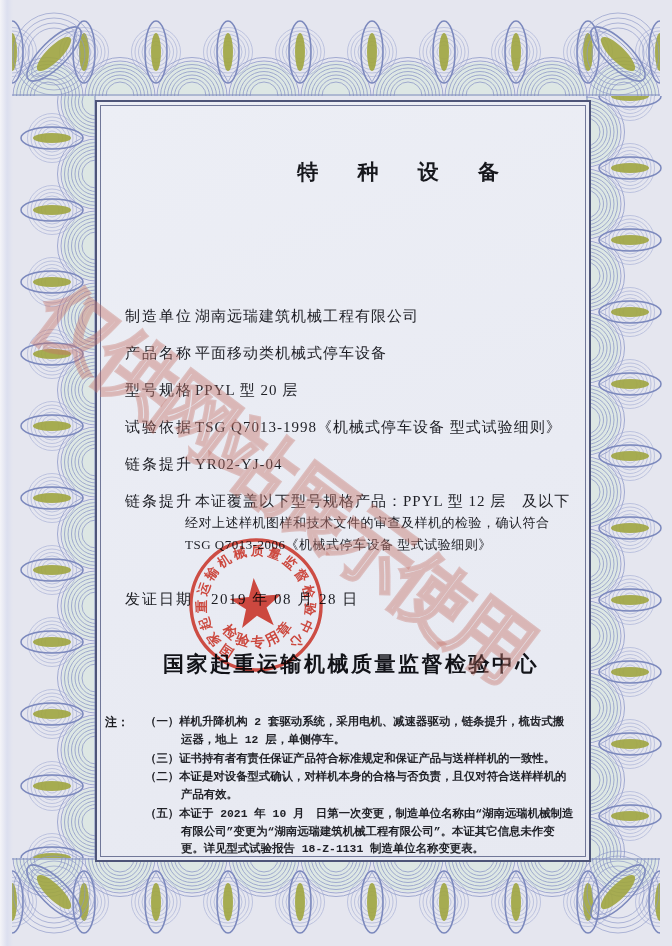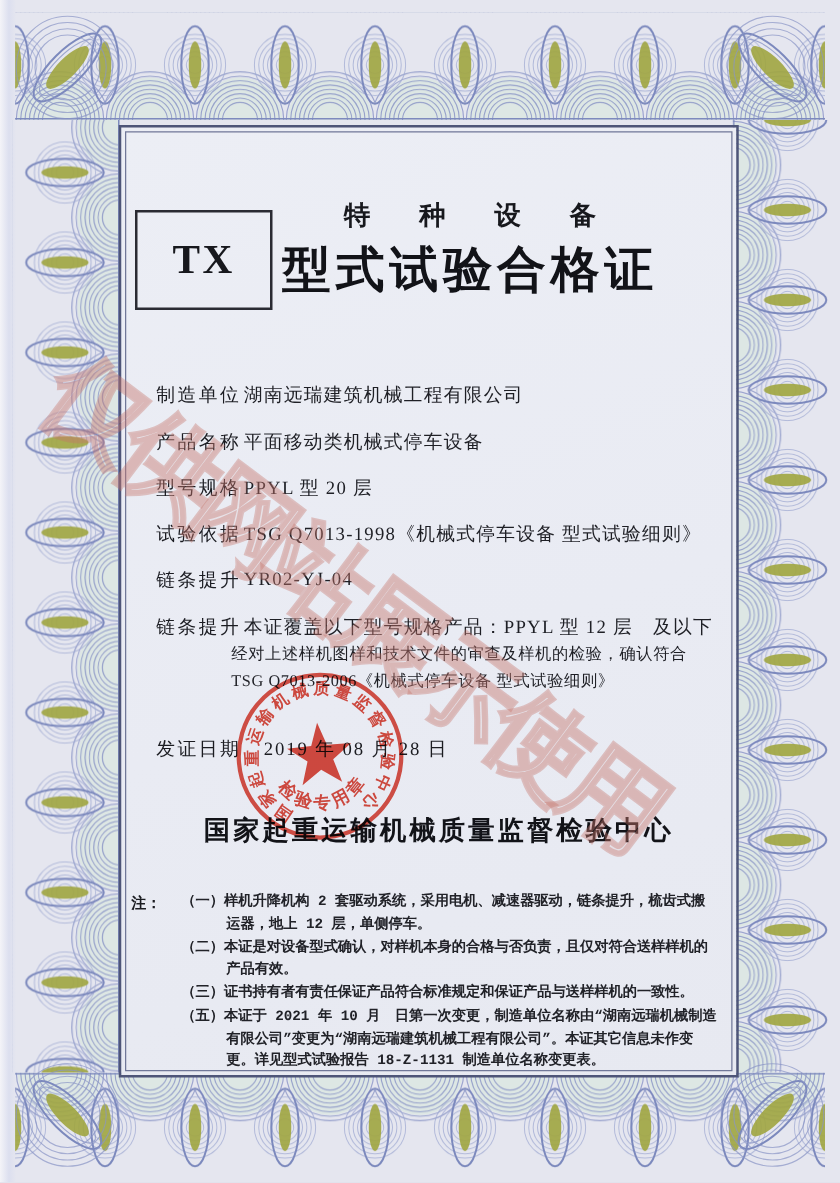--- a/index.html
+++ b/index.html
@@ -7,21 +7,21 @@
         font-family:"Liberation Serif","DejaVu Serif",serif;color:#1b1c21;}
   #border-svg{position:absolute;left:0;top:0;z-index:1;}
   
   #panel{position:absolute;left:95px;top:100px;width:492px;height:758px;z-index:2;
          background:linear-gradient(160deg,#eceef5 0%,#e9ebf3 55%,#e7e9f1 100%);
          border:2px solid #4e5578;outline:1px solid #707798;outline-offset:-6px;}
   
   .tx-box{position:absolute;left:11px;top:66px;width:106px;height:76px;border:2px solid #2a2b33;
           display:flex;align-items:center;justify-content:center;background:transparent;}
   .tx-box span{font-size:33px;font-weight:bold;letter-spacing:2px;color:#17181d;}
-  .title-area{position:absolute;left:88px;top:56px;width:382px;text-align:center;}
+  .title-area{position:absolute;left:110px;top:56px;width:382px;text-align:center;}
   .title-small{font-size:21px;font-weight:bold;letter-spacing:17px;margin-left:17px;color:#17181d;}
   .title-large{font-size:39px;font-weight:bold;letter-spacing:4px;margin-top:3px;color:#121318;}
   .cert-no{position:absolute;left:60px;top:158px;width:420px;text-align:center;
            font-size:15px;letter-spacing:1.5px;color:#23242a;}
   
   .fields{position:absolute;left:28px;top:196px;right:10px;}
   .field-row{display:flex;height:37px;align-items:center;font-size:15px;}
   .field-row .flabel{width:70px;letter-spacing:2px;flex:0 0 70px;color:#1b1c22;}
   .field-row .fvalue{letter-spacing:1px;color:#1e1f25;white-space:nowrap;}
   
@@ -136,27 +136,23 @@
     <use href="#corner-leaf" transform="translate(54,54)"></use>
     <use href="#corner-leaf" transform="translate(618,54) rotate(90)"></use>
     <use href="#corner-leaf" transform="translate(618,892) rotate(180)"></use>
     <use href="#corner-leaf" transform="translate(54,892) rotate(270)"></use>
   </svg>
 
   <div class="scan-edge"></div>
 
   <div id="panel">
 
-    <div class="tx-box">
-      <span>TX</span>
-    </div>
 
     <div class="title-area">
       <div class="title-small">特 种 设 备</div>
-      <div class="title-large">型式试验合格证</div>
     </div>
 
 
     <div class="fields">
 
     <div class="field-row">
         <span class="flabel">制造单位</span>
         <span class="fvalue">湖南远瑞建筑机械工程有限公司</span>
       </div>
         <div class="field-row">
@@ -203,22 +199,22 @@
       </text>
     </svg>
 
     <div class="authority">国家起重运输机械质量监督检验中心</div>
 
     <div class="notes-label">注：</div>
 
     <div class="notes">
 
     <div class="note"><span class="no">（一）</span><span class="txt">样机升降机构 2 套驱动系统，采用电机、减速器驱动，链条提升，梳齿式搬运器，地上 12 层，单侧停车。</span></div>
+        <div class="note"><span class="no">（三）</span><span class="txt">证书持有者有责任保证产品符合标准规定和保证产品与送样样机的一致性。</span></div>
         <div class="note"><span class="no">（二）</span><span class="txt">本证是对设备型式确认，对样机本身的合格与否负责，且仅对符合送样样机的产品有效。</span></div>
-        <div class="note"><span class="no">（三）</span><span class="txt">证书持有者有责任保证产品符合标准规定和保证产品与送样样机的一致性。</span></div>
         <div class="note"><span class="no">（五）</span><span class="txt">本证于 2021 年 10 月　日第一次变更，制造单位名称由“湖南远瑞机械制造有限公司”变更为“湖南远瑞建筑机械工程有限公司”。本证其它信息未作变更。详见型式试验报告 18-Z-1131 制造单位名称变更表。</span></div>
       </div>
 
   </div>
 
   <div class="watermark">仅供网站展示使用</div>
 
 </div>
 
 </body></html>

